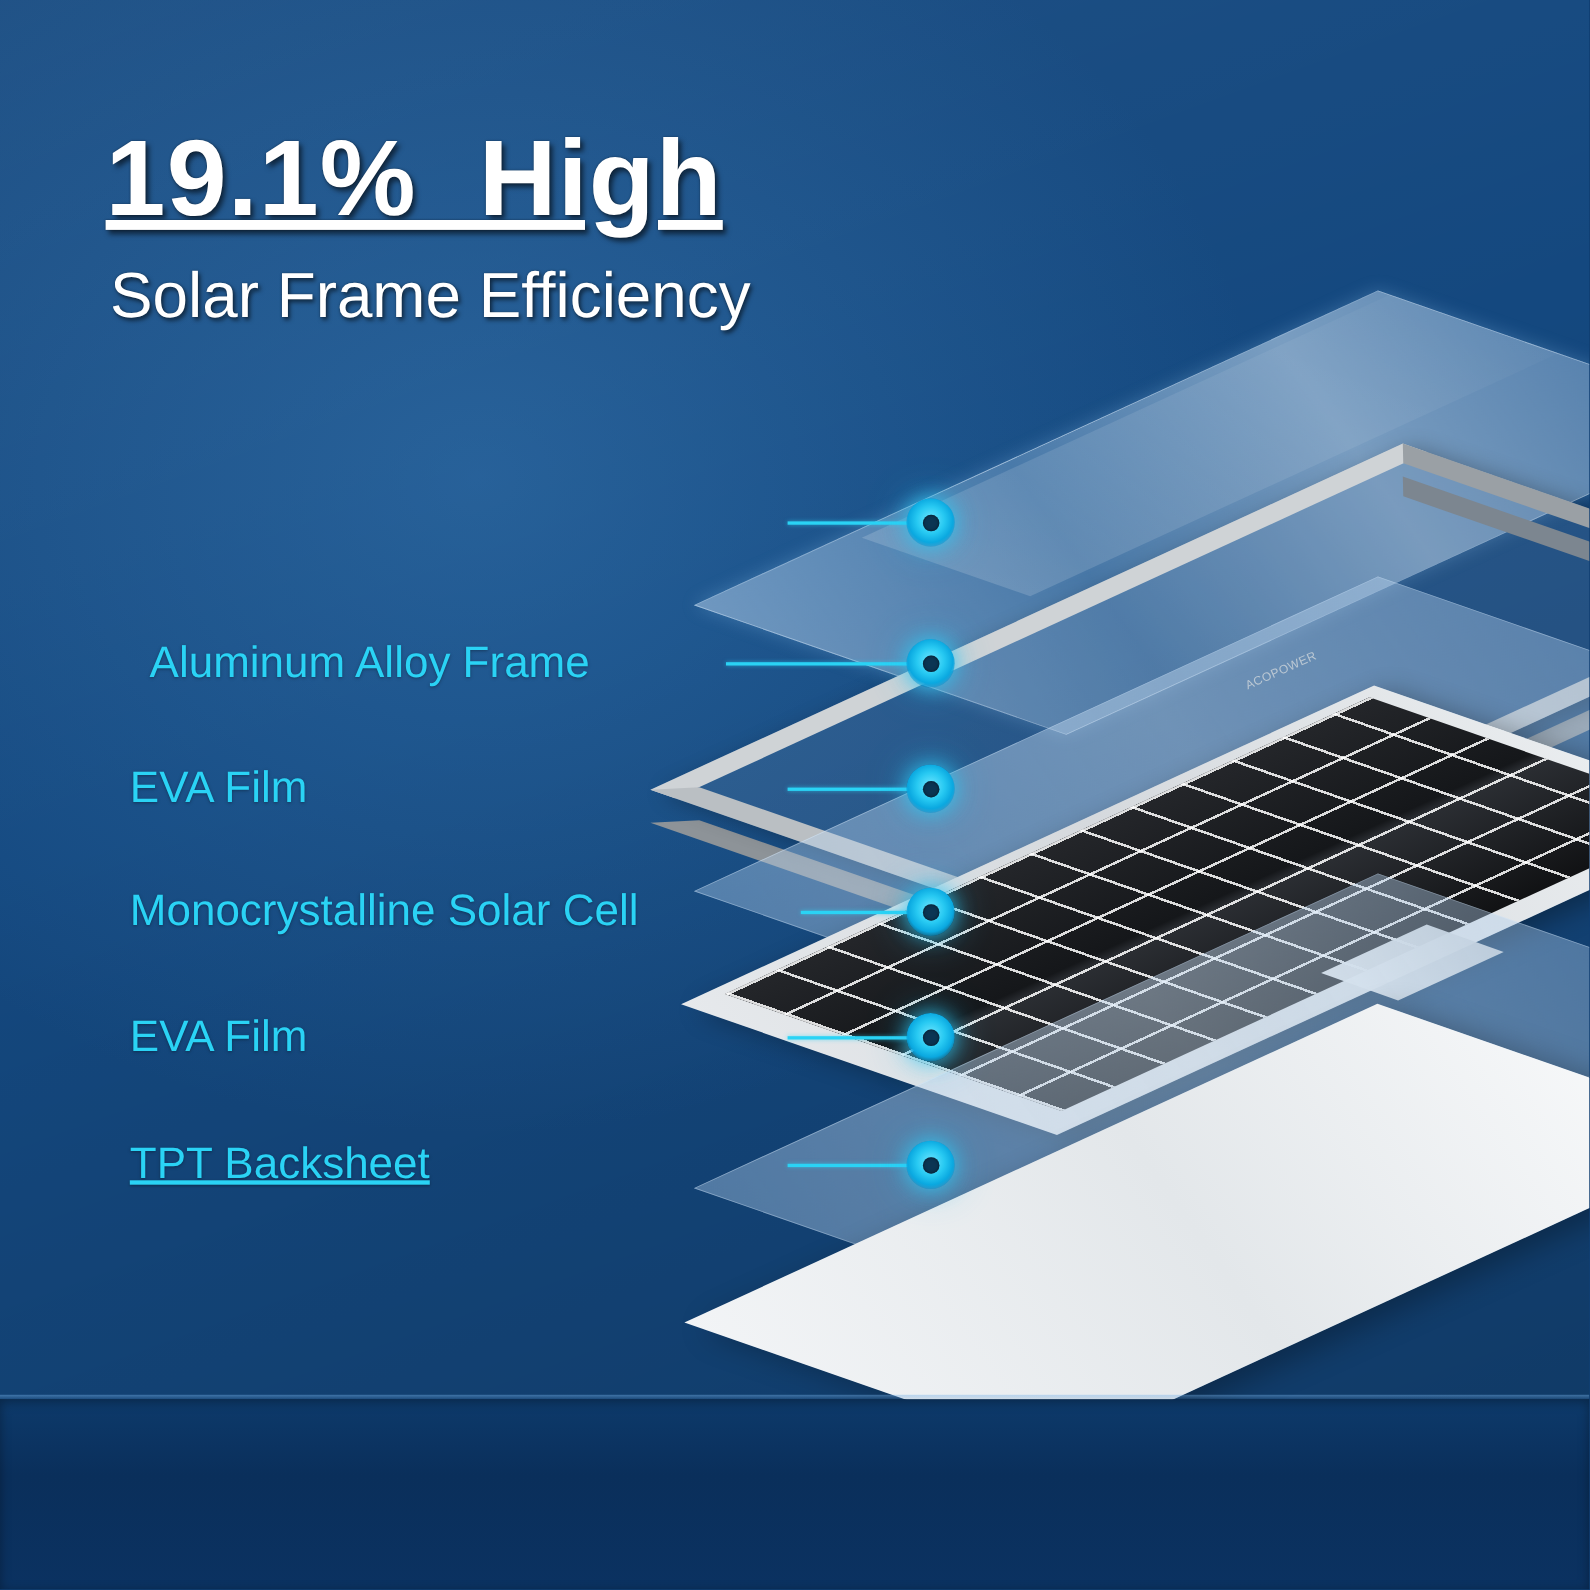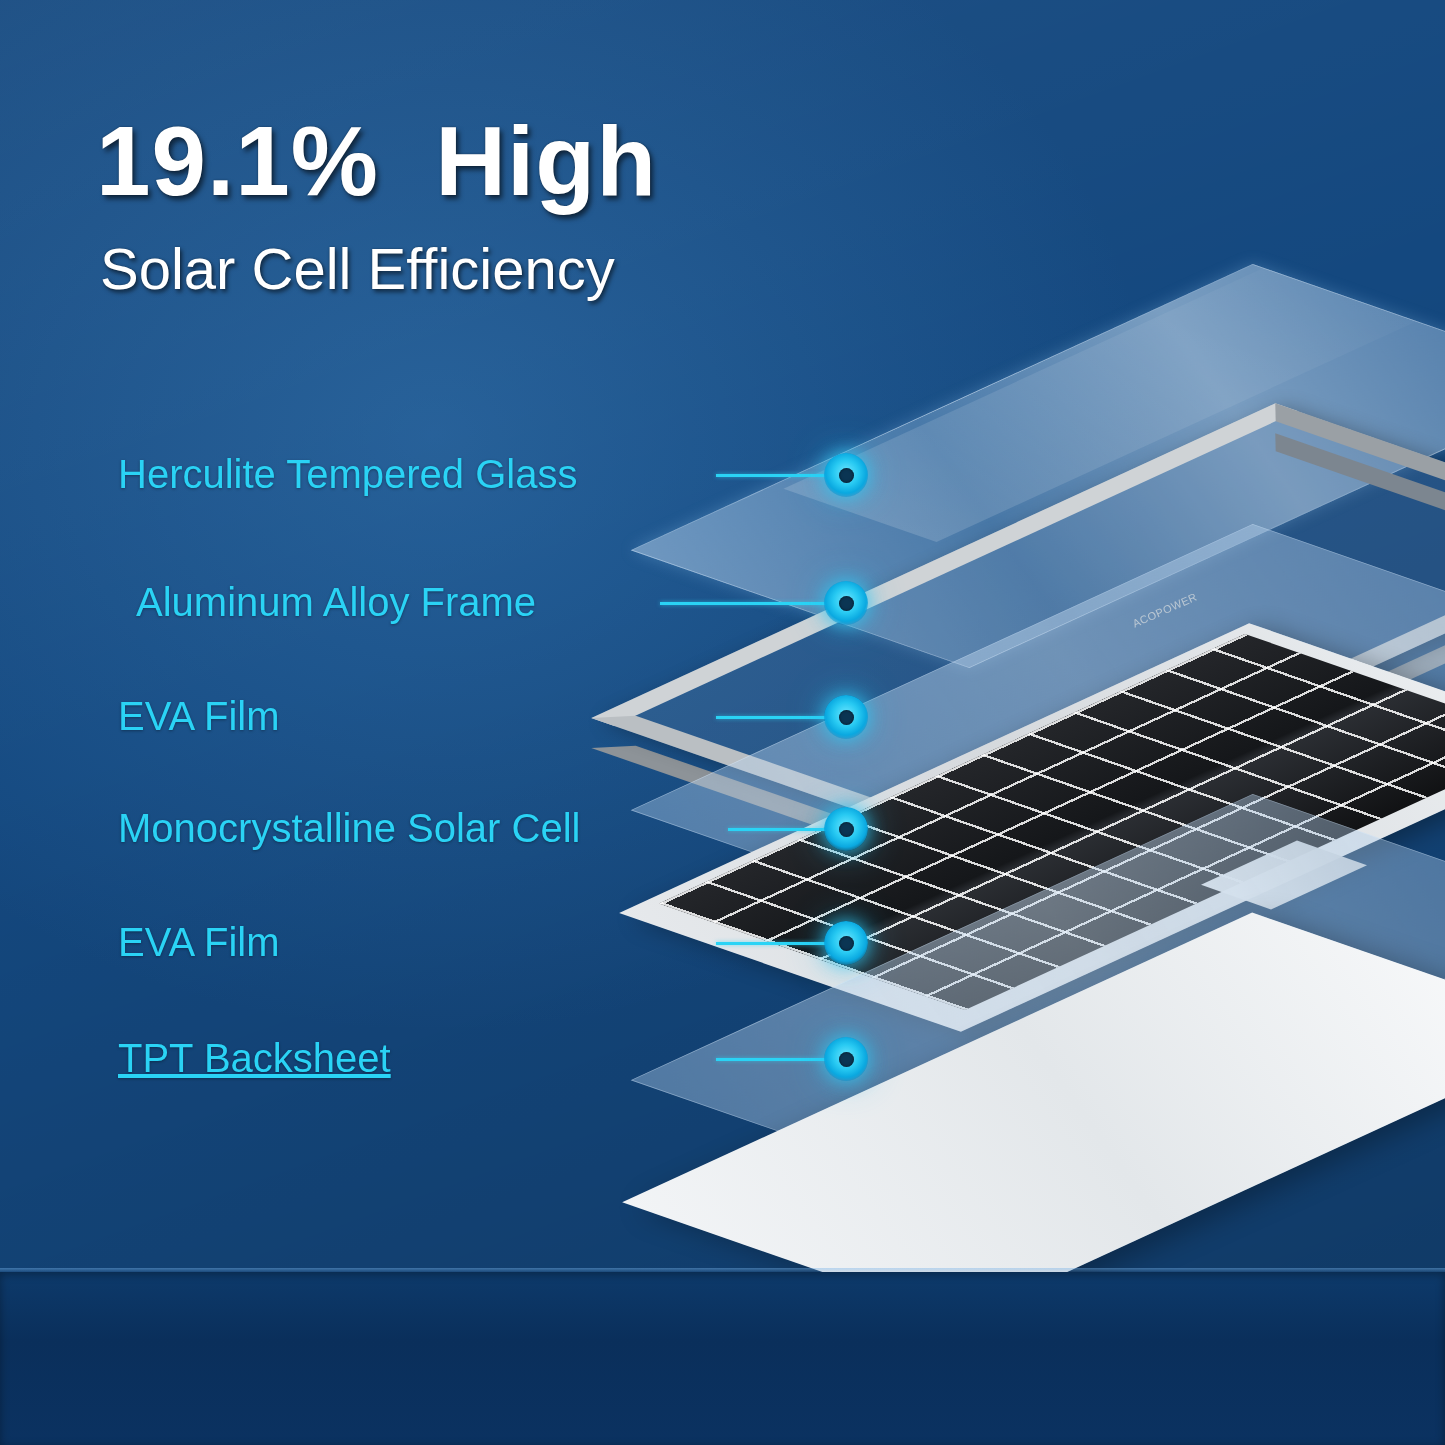--- a/index.html
+++ b/index.html
@@ -51,20 +51,21 @@
     top: 112px;
     color: #ffffff;
     font-weight: bold;
     font-size: 98px;
     letter-spacing: 1px;
     line-height: 1.0;
     text-shadow:
       3px 4px 5px rgba(0,0,0,0.55),
       0 0 2px rgba(0,0,0,0.4);
     white-space: pre;
+    text-decoration: underline;
   }
   .subhead {
     position: absolute;
     left: 100px;
     top: 240px;
     color: #ffffff;
     font-size: 58px;
     line-height: 1.0;
     text-shadow:
       2px 3px 4px rgba(0,0,0,0.55),
@@ -254,23 +255,22 @@
   <div class="layer sheet" id="cellplate"></div>
   <div class="layer sheet" id="cellgrid"></div>
   <div class="brand-mark">ACOPOWER</div>
   <div class="junction-strip"></div>
 
   <div class="layer sheet" id="eva2"></div>
 
   <div class="layer sheet" id="backsheet"></div>
 
   <div class="headline">19.1%  High</div>
-  <div class="subhead">Solar Cell Efficiency</div>
-
-  <div class="callout" style="left:118px; top:452px;">Herculite Tempered Glass</div>
+  <div class="subhead">Solar Frame Efficiency</div>
+
   <div class="leader" style="left:716px; top:474px; width:112px;"></div>
   <div class="dot" style="left:824px; top:453px;"></div>
 
   <div class="callout" style="left:136px; top:580px;">Aluminum Alloy Frame</div>
   <div class="leader" style="left:660px; top:602px; width:168px;"></div>
   <div class="dot" style="left:824px; top:581px;"></div>
 
   <div class="callout" style="left:118px; top:694px;">EVA Film</div>
   <div class="leader" style="left:716px; top:716px; width:112px;"></div>
   <div class="dot" style="left:824px; top:695px;"></div>

